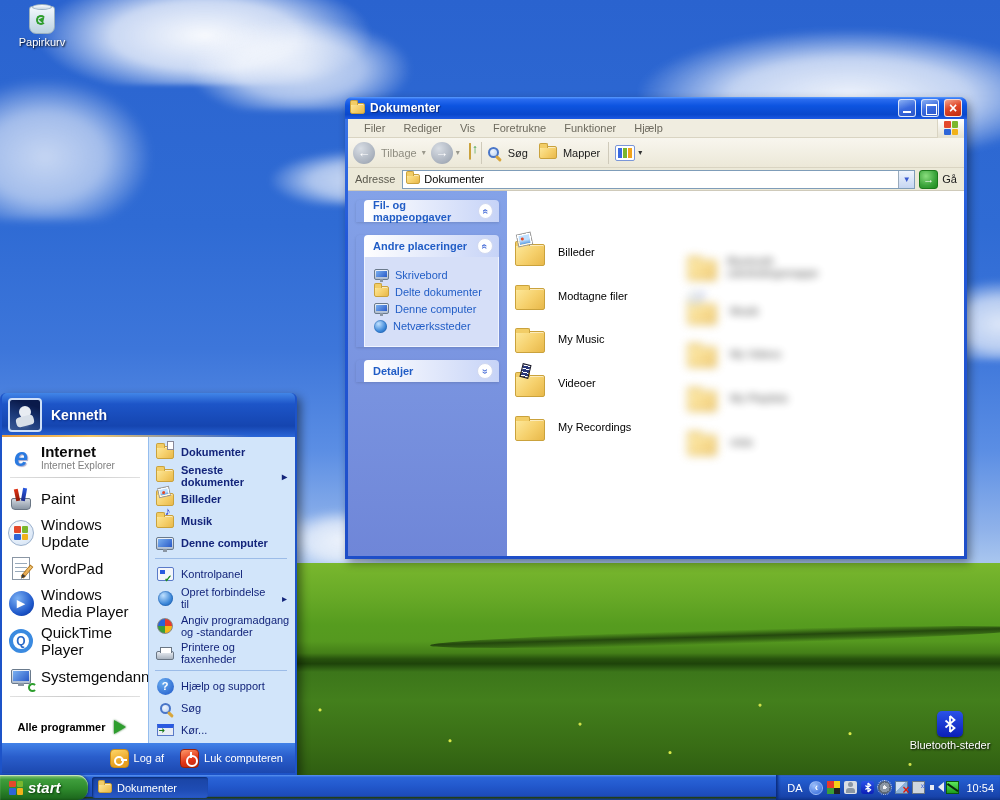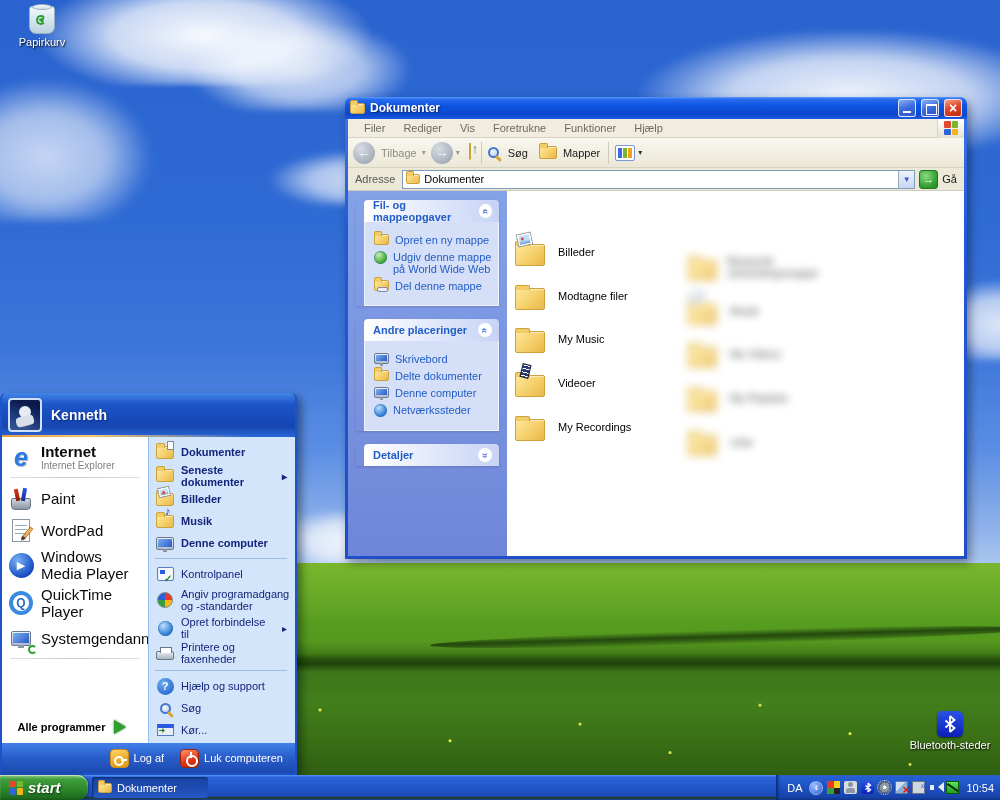--- a/index.html
+++ b/index.html
@@ -331,34 +331,20 @@
         <span class="go-btn">→</span>
         <span class="go-lbl">Gå</span>
       </div>
       <div class="content">
         <div class="taskpane">
           <div class="tbox">
             <div class="tbox-head">
               <span class="ttl">Fil- og mappeopgaver</span>
               <span class="chev up"></span>
             </div>
-            <div class="tbox-body">
-              <div class="tlink">
-                <span class="fold f14"></span>
-                <span>Opret en ny mappe</span>
-              </div>
-              <div class="tlink">
-                <span class="globe gr"></span>
-                <span>Udgiv denne mappe på World Wide Web</span>
-              </div>
-              <div class="tlink">
-                <span class="fold f14 handfold"></span>
-                <span>Del denne mappe</span>
-              </div>
-            </div>
           </div>
           <div class="tbox">
             <div class="tbox-head">
               <span class="ttl">Andre placeringer</span>
               <span class="chev up"></span>
             </div>
             <div class="tbox-body">
               <div class="tlink">
                 <span class="mon"></span>
                 <span>Skrivebord</span>
@@ -474,20 +460,35 @@
         <div class="sml-item">
           <span class="smicon28">
               <span class="paint-cup"></span>
             </span>
           <span class="txt">
               <b class="plain">Paint</b>
             </span>
         </div>
         <div class="sml-item">
           <span class="smicon28">
+              <span class="wu-circ">
+                <span class="winflag">
+                  <i class="fr"></i>
+                  <i class="fg"></i>
+                  <i class="fb"></i>
+                  <i class="fy"></i>
+                </span>
+              </span>
+            </span>
+          <span class="txt">
+              <b class="plain">Windows Update</b>
+            </span>
+        </div>
+        <div class="sml-item">
+          <span class="smicon28">
               <span class="page">
                 <i></i>
                 <i></i>
                 <i></i>
                 <span class="pencil"></span>
               </span>
             </span>
           <span class="txt">
               <b class="plain">WordPad</b>
             </span>
@@ -558,32 +559,32 @@
             </span>
           <span class="grow">Denne computer</span>
         </div>
         <div class="smr-sep"></div>
         <div class="smr-item">
           <span class="smicon20">
               <span class="cp-tile"></span>
             </span>
           <span class="grow">Kontrolpanel</span>
         </div>
-        <div class="smr-item" style="min-height:30px;">
-          <span class="smicon20">
-              <span class="pie"></span>
-            </span>
-          <span class="grow">Angiv programadgang og -standarder</span>
-        </div>
         <div class="smr-item">
           <span class="smicon20">
               <span class="globe" style="width:15px;height:15px;"></span>
             </span>
           <span class="grow">Opret forbindelse til</span>
           <span class="subarrow"></span>
+        </div>
+        <div class="smr-item" style="min-height:30px;">
+          <span class="smicon20">
+              <span class="pie"></span>
+            </span>
+          <span class="grow">Angiv programadgang og -standarder</span>
         </div>
         <div class="smr-item">
           <span class="smicon20">
               <span class="printer"></span>
             </span>
           <span class="grow">Printere og faxenheder</span>
         </div>
         <div class="smr-sep"></div>
         <div class="smr-item">
           <span class="smicon20">

